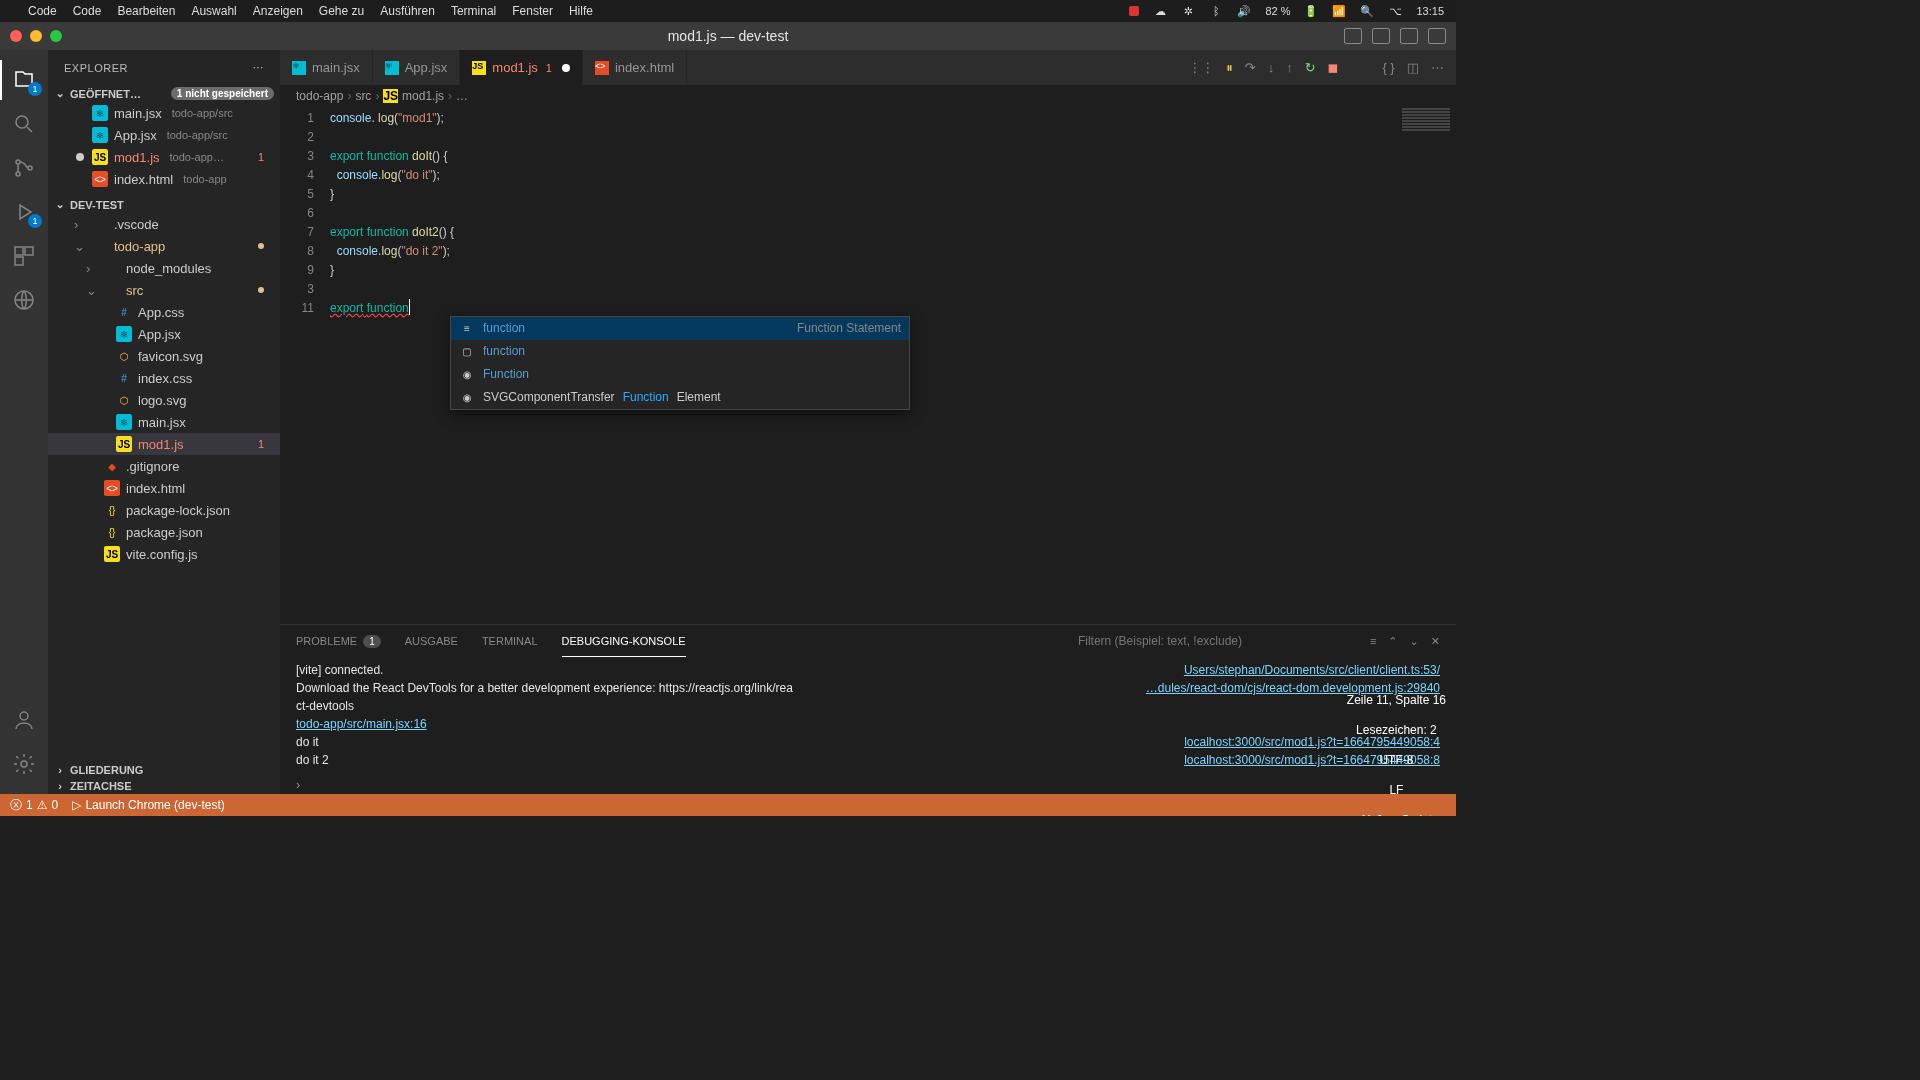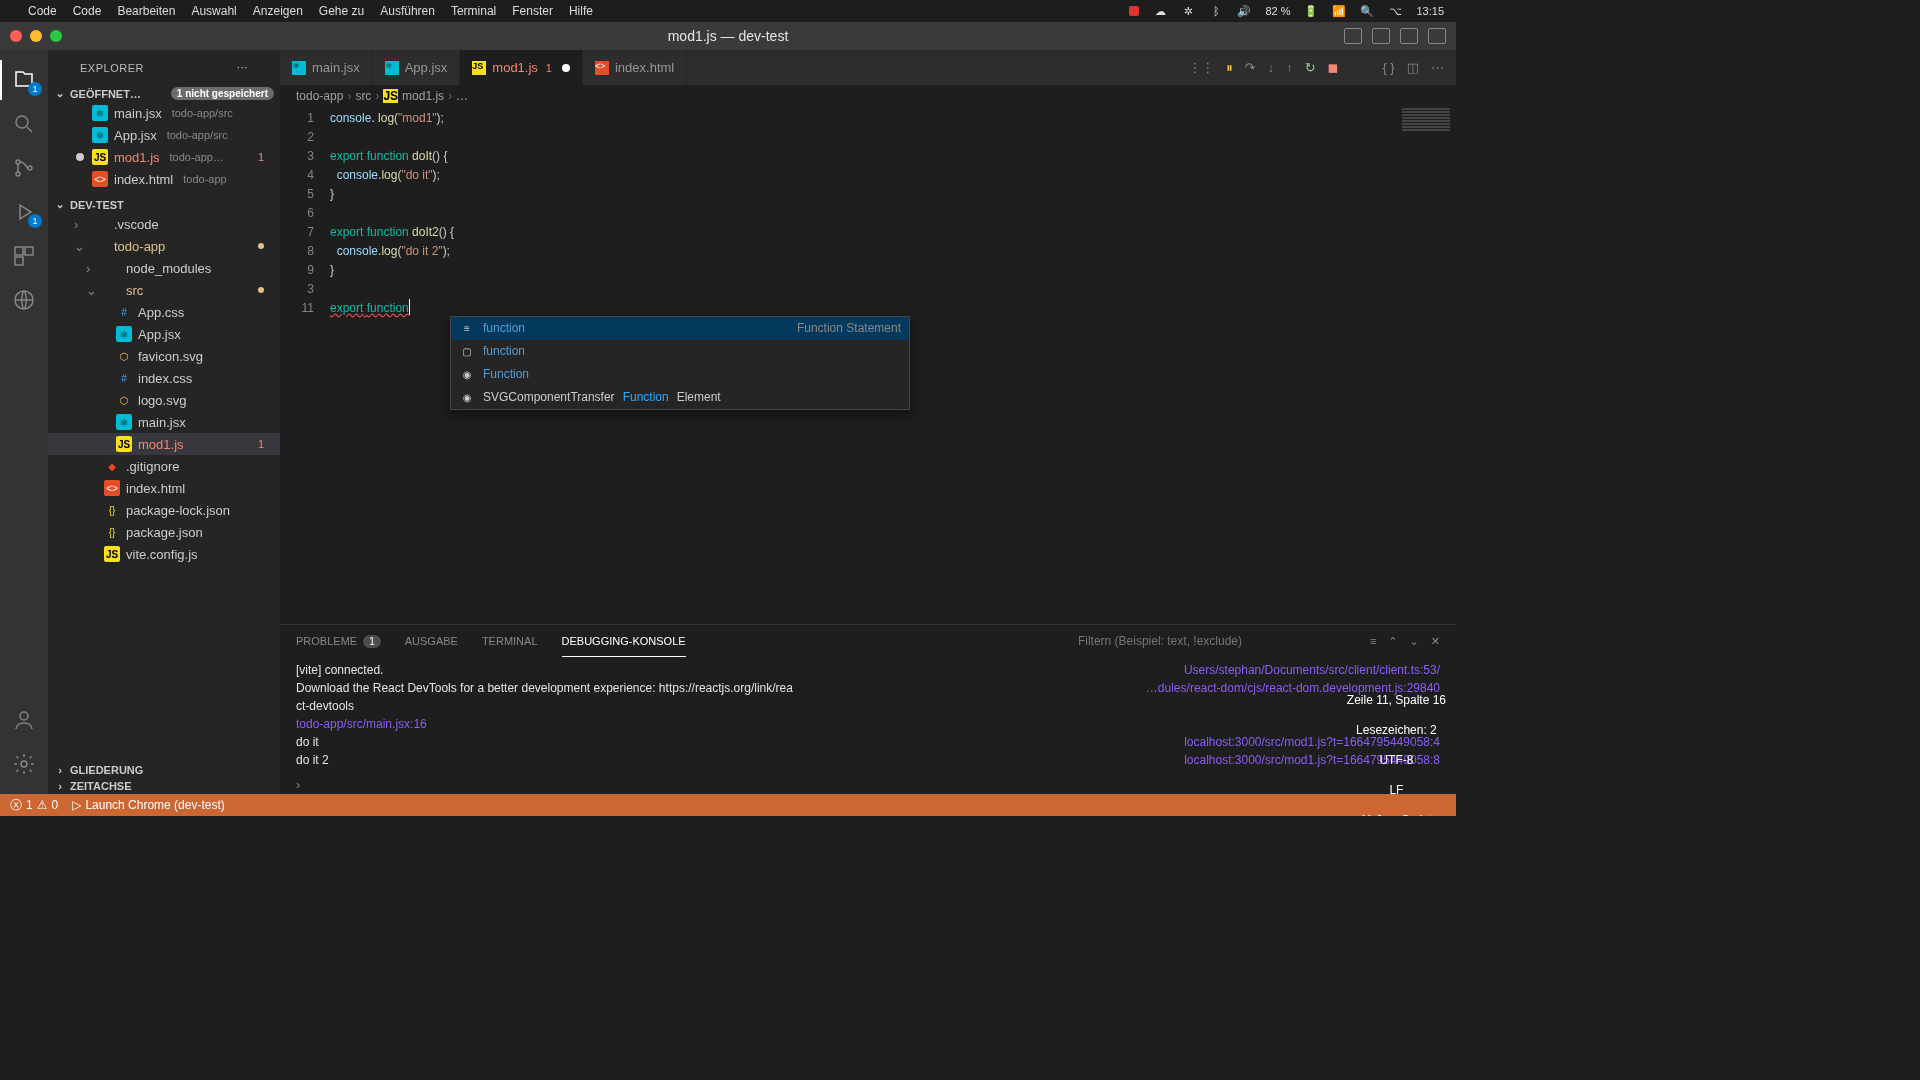--- a/index.html
+++ b/index.html
@@ -29,21 +29,21 @@
 
 .activity-bar { width: 48px; background: #333; display: flex; flex-direction: column; align-items: center; padding-top: 10px; gap: 4px; }
 .activity-item { width: 48px; height: 40px; display: flex; align-items: center; justify-content: center; position: relative; cursor: pointer; color: #858585; }
 .activity-item.active { color: #fff; }
 .activity-item.active::before { content: ''; position: absolute; left: 0; top: 0; bottom: 0; width: 2px; background: #fff; }
 .activity-item .badge { position: absolute; bottom: 4px; right: 6px; background: #007acc; color: #fff; font-size: 9px; min-width: 14px; height: 14px; border-radius: 7px; display: flex; align-items: center; justify-content: center; padding: 0 3px; }
 .activity-bar .bottom { margin-top: auto; margin-bottom: 10px; display: flex; flex-direction: column; gap: 4px; }
 
 
 .sidebar { width: 232px; background: #252526; display: flex; flex-direction: column; }
-.sidebar-header { height: 35px; display: flex; align-items: center; padding: 0 32px; justify-content: space-between; font-size: 11px; color: #bbb; letter-spacing: 0.5px; }
+.sidebar-header { height: 35px; display: flex; align-items: center; padding: 0 16px; justify-content: space-between; font-size: 11px; color: #bbb; letter-spacing: 0.5px; }
 .sidebar-section { display: flex; flex-direction: column; }
 .section-title { display: flex; align-items: center; gap: 4px; padding: 2px 6px; font-size: 11px; font-weight: 700; color: #ccc; cursor: pointer; }
 .section-title .chev { width: 12px; text-align: center; }
 .section-title .tag-right { margin-left: auto; background: #6c6c6c; color: #fff; font-size: 10px; padding: 1px 6px; border-radius: 8px; }
 .tree { padding: 0 0 6px 0; }
 .tree-item { display: flex; align-items: center; gap: 6px; padding: 2px 8px; font-size: 13px; color: #ccc; cursor: pointer; height: 22px; }
 .tree-item.active { background: #37373d; }
 .tree-item.modified { color: #e2c08d; }
 .tree-item.error { color: #f48771; }
 .tree-item .indent { display: inline-block; }
@@ -103,21 +103,21 @@
 .panel { height: 170px; background: #1e1e1e; border-top: 1px solid #333; display: flex; flex-direction: column; }
 .panel-tabs { height: 32px; display: flex; align-items: center; padding: 0 16px; gap: 24px; font-size: 11px; color: #888; }
 .panel-tab { cursor: pointer; display: flex; align-items: center; gap: 6px; height: 100%; justify-content: center; }
 .panel-tab.active { color: #fff; border-bottom: 1px solid #fff; }
 .panel-tab .badge { background: #4d4d4d; color: #fff; font-size: 10px; border-radius: 8px; padding: 1px 6px; }
 .panel-tabs .actions { margin-left: auto; display: flex; gap: 12px; align-items: center; }
 .panel-filter { background: transparent; border: none; color: #ccc; font-size: 12px; outline: none; width: 280px; }
 .panel-body { flex: 1; overflow: auto; padding: 4px 16px; font-family: Menlo, monospace; font-size: 12px; line-height: 18px; }
 .console-line { display: flex; }
 .console-line .msg { flex: 1; color: #e5e5e5; }
-.console-line .src { color: #8b5cf6; }
+.console-line .src { color: #7dd3fc; text-decoration: underline; }
 .c-cyan { color: #4ec9b0; }
 
 
 .statusbar { height: 22px; background: #cc6633; display: flex; align-items: center; padding: 0 10px; font-size: 12px; color: #fff; gap: 14px; }
 .statusbar .right { margin-left: auto; display: flex; gap: 16px; align-items: center; flex-direction: column; }
 .sb-item { display: flex; align-items: center; gap: 4px; cursor: pointer; }
 
 svg { display: block; }
 </style>
 </head>

